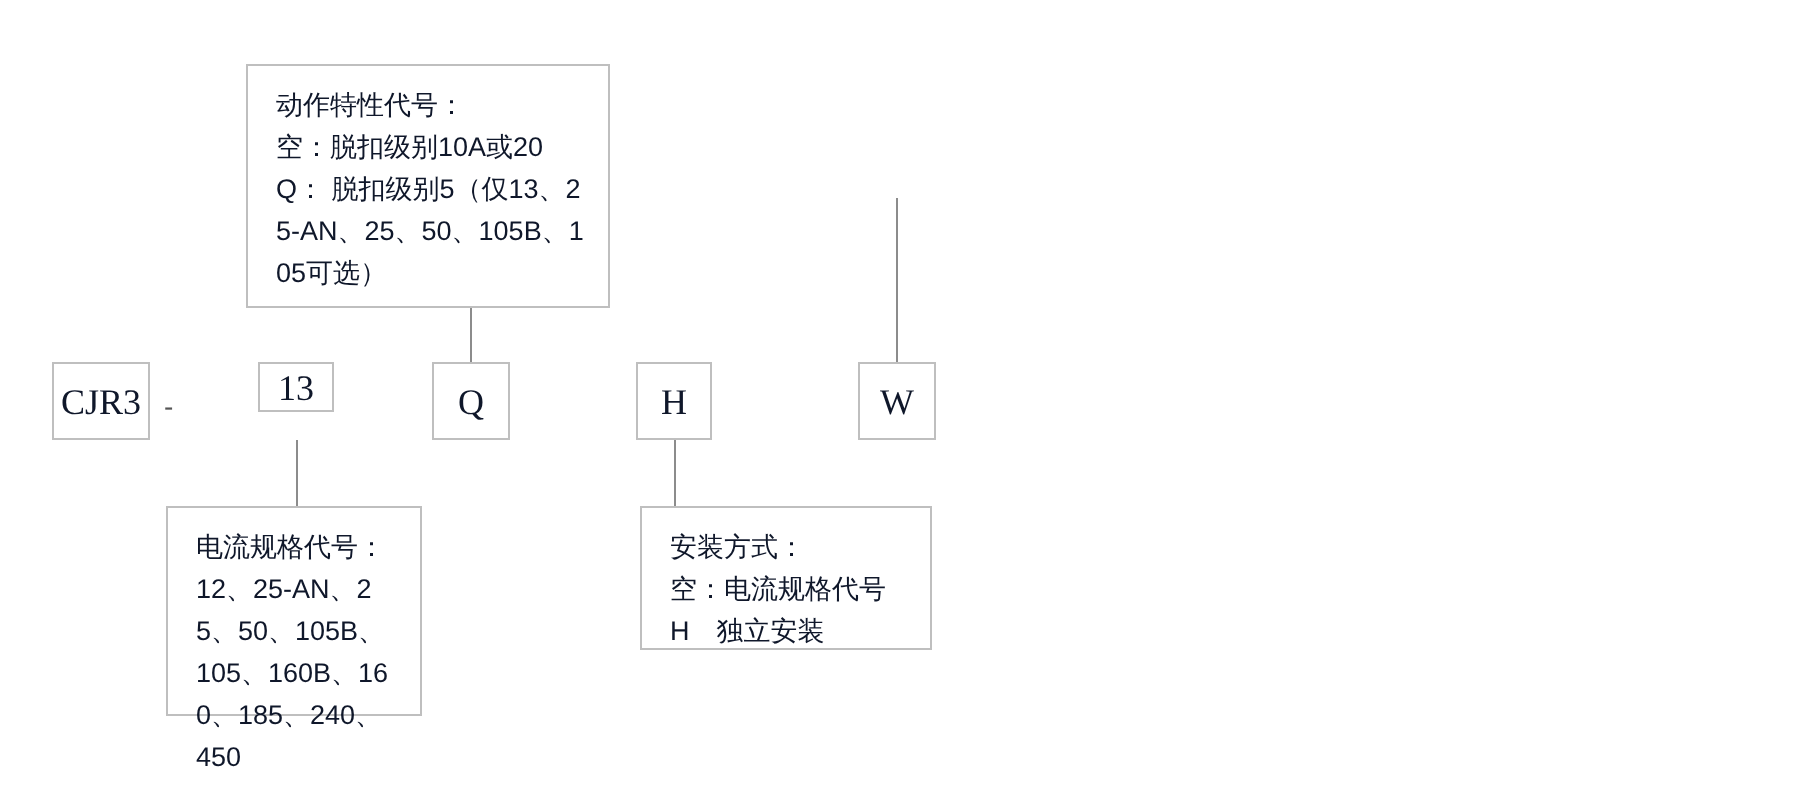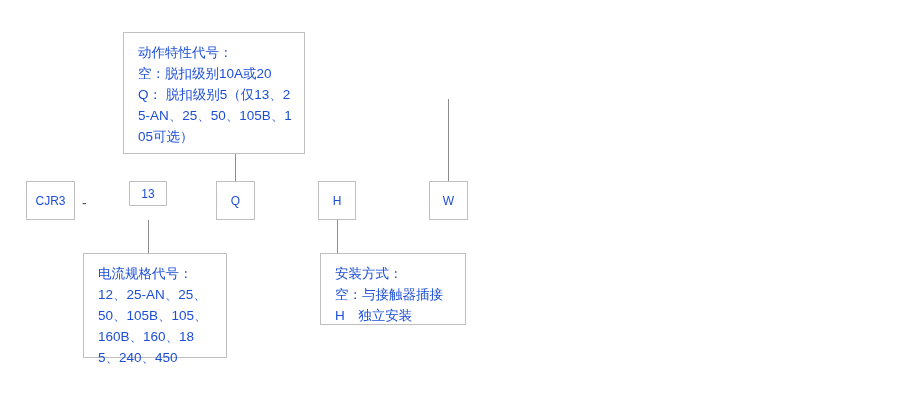--- a/index.html
+++ b/index.html
@@ -16,29 +16,30 @@
     width: 900px;
     height: 400px;
     background: #ffffff;
     overflow: hidden;
   }
   .box {
     position: absolute;
     border: 1px solid #bfbfbf;
     background: #ffffff;
     box-sizing: border-box;
-    color: #1d4ed8;
+    color: #0f172a;
   }
   
   .code-box {
     display: flex;
     align-items: center;
     justify-content: center;
-    font-size: 12px;
+    font-size: 18px;
     line-height: 1;
+    font-family: Liberation Serif, serif;
   }
   
   .note-box {
     padding: 9px 12px 8px 14px;
     font-size: 13.5px;
     line-height: 21px;
     white-space: pre-wrap;
     word-break: break-all;
   }
   .connector {
@@ -49,21 +50,21 @@
   .separator {
     position: absolute;
     font-size: 14px;
     line-height: 1;
     color: #555555;
   }
 
   
   #box-action-note   { left: 123px; top: 32px;  width: 182px; height: 122px; }
   #box-current-note  { left: 379px; top: 32px;  width: 169px; height: 67px;  }
-  #box-spec-note     { left: 83px;  top: 253px; width: 144px; height: 105px; }
+  #box-spec-note     { left: 83px;  top: 253px; width: 128px; height: 105px; }
   #box-mount-note    { left: 320px; top: 253px; width: 146px; height: 72px;  }
 
   #box-series        { left: 26px;  top: 181px; width: 49px;  height: 39px;  }
   #box-rating        { left: 129px; top: 181px; width: 38px;  height: 25px;  }
   #box-action        { left: 216px; top: 181px; width: 39px;  height: 39px;  }
   #box-mount         { left: 318px; top: 181px; width: 38px;  height: 39px;  }
   #box-range         { left: 429px; top: 181px; width: 39px;  height: 39px;  }
 
   #dash-separator    { left: 82px;  top: 196px; }
 
@@ -98,16 +99,16 @@
 
   <div class="box code-box" id="box-range">W</div>
 
   <div class="connector" id="conn-rating"></div>
   <div class="connector" id="conn-mount"></div>
 
   <div class="box note-box" id="box-spec-note">电流规格代号：
 12、25-AN、25、50、105B、105、160B、160、185、240、450</div>
 
   <div class="box note-box" id="box-mount-note">安装方式：
-空：与接触器插接
+空：电流规格代号
 H　独立安装</div>
 
 </div>
 
 </body></html>

